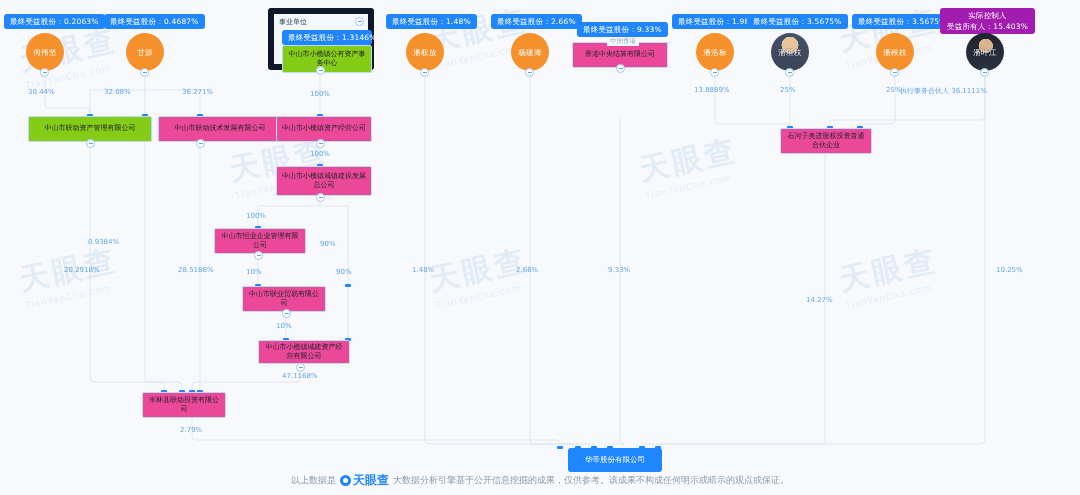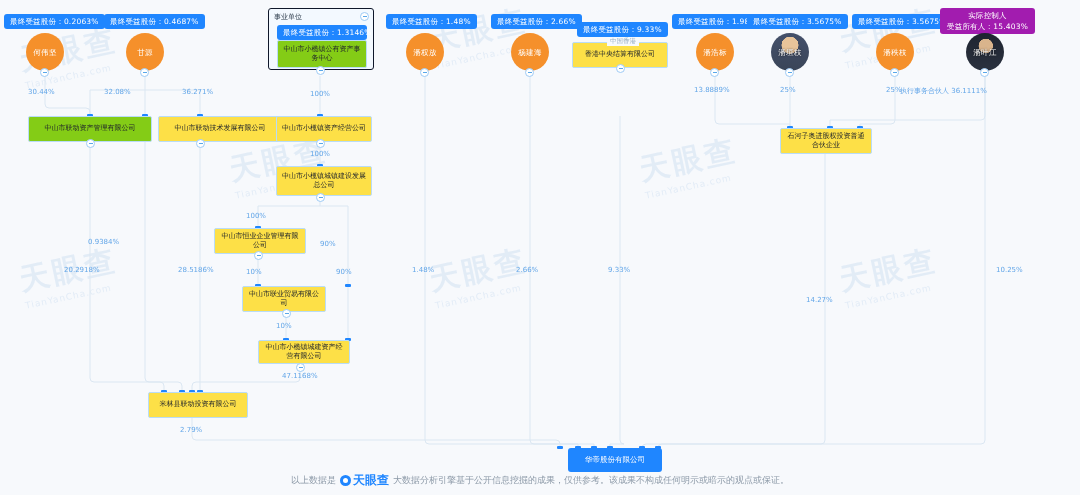--- a/index.html
+++ b/index.html
@@ -63,25 +63,25 @@
   }
   .toggle i { display:block; width:4px; height:1px; background:#5aa7e8; }
 
   
   .co {
     border: 1px solid #b9dcf7; background: #84cc16; border-radius: 2px;
     font-size: 7px; line-height: 9.5px; color: #20242b;
     padding: 4px 4px; text-align:center;
     display:flex; align-items:center; justify-content:center;
   }
-  .co.tint { background: #fde047; }
+  .co.tint { background: #ec4899; }
 
   
   .group {
-    border: 1px solid #0f172a; background: #f3f9ff; border-radius: 3px;
+    border: 6px solid #0f172a; background: #f3f9ff; border-radius: 3px;
   }
   .group-title { font-size: 7px; color: #2b3a4a; padding: 3px 5px 0 5px; }
   .group-collapse {
     position:absolute; right:4px; top:3px;
     width:9px; height:9px; border-radius:50%;
     border:1px solid #9ecbf5; background:#fff;
     display:flex; align-items:center; justify-content:center;
   }
   .group-collapse i { width:4px; height:1px; background:#5aa7e8; display:block; }
 
@@ -379,21 +379,21 @@
       </div>
     </div>
 
   <div class="abs co tint" style="left:258px; top:340px; width:92px; height:24px;">中山市小榄镇城建资产经营有限公司</div>
   <div class="abs" style="left:296px; top:363px;">
       <div class="toggle">
         <i></i>
       </div>
     </div>
 
-  <div class="abs co tint" style="left:148px; top:392px; width:100px; height:26px;">米林县联动投资有限公司</div>
+  <div class="abs co tint" style="left:142px; top:392px; width:84px; height:26px;">米林县联动投资有限公司</div>
 
   <div class="abs co tint" style="left:780px; top:128px; width:92px; height:26px;">石河子奥进股权投资普通合伙企业</div>
 
   <div class="abs target" style="left:568px; top:448px; width:94px;">华帝股份有限公司</div>
 
   <div class="pct" style="left:28px;  top:88px;">30.44%</div>
   <div class="pct" style="left:104px; top:88px;">32.08%</div>
   <div class="pct" style="left:182px; top:88px;">36.271%</div>
   <div class="pct" style="left:310px; top:90px;">100%</div>
   <div class="pct" style="left:310px; top:150px;">100%</div>

